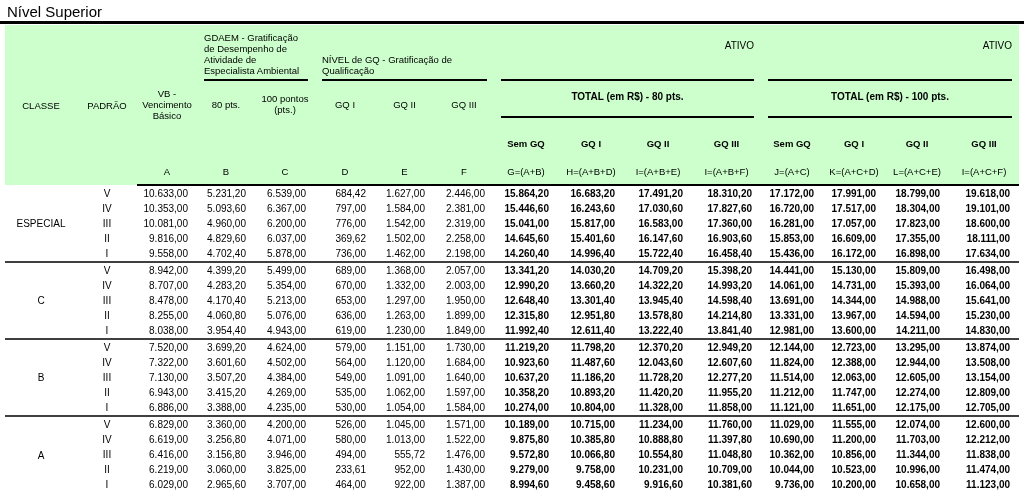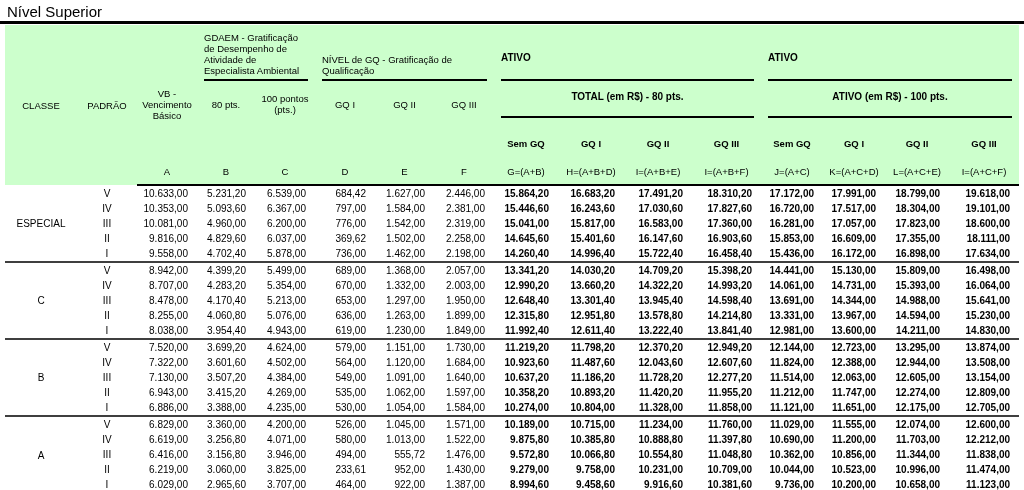--- a/index.html
+++ b/index.html
@@ -21,21 +21,21 @@
     background:var(--header-bg); font-weight:normal; font-size:9.5px;
     line-height:11px; padding:0; vertical-align:middle; text-align:center;margin-top:28px;
   }
   tr.r1 th { height:56px; vertical-align:bottom; }
   tr.r1 th.mid { vertical-align:middle; }
   tr.r2 th { height:46px; }
   tr.r3 th { height:32px;font-weight:bold; }
   tr.r4 th { height:26px; border-bottom:2px solid #000; }
   .grp { margin:0 7px; border-bottom:2px solid #000; }
   .grp.left  { text-align:left; padding-bottom:3px; }
-  .grp.ativo { text-align:left; font-weight:bold; font-size:10px; padding-bottom:16px; }
+  .grp.ativo { text-align:right; font-weight:normal; font-size:10px; padding-bottom:28px; }
   .grp.total { text-align:center; font-weight:bold; font-size:10px; padding-bottom:14px; }
   tbody td {
     font-size:10px; height:15px; line-height:15px;
     padding:0 9px 0 0; text-align:right; white-space:nowrap; overflow:hidden;
   }
   td.classe-cell, td.padrao-cell { text-align:center; padding:0; }
   td.bold { font-weight:bold; }
   tr.block-start td { border-top:2px solid #3f3f3f; }
   tbody tr:last-child td { border-bottom:3px solid #000; }
 </style>
@@ -85,21 +85,21 @@
       <th>VB - Vencimento Básico</th>
       <th>80 pts.</th>
       <th>100 pontos (pts.)</th>
       <th>GQ I</th>
       <th>GQ II</th>
       <th>GQ III</th>
       <th colspan="4">
           <div class="grp total">TOTAL (em R$) - 80 pts.</div>
         </th>
       <th colspan="4">
-          <div class="grp total">ATIVO (em R$) - 100 pts.</div>
+          <div class="grp total">TOTAL (em R$) - 100 pts.</div>
         </th>
     </tr>
     <tr class="r3">
       <th></th>
         <th></th>
         <th></th>
       <th></th>
         <th></th>
         <th></th>
       <th>Sem GQ</th>

